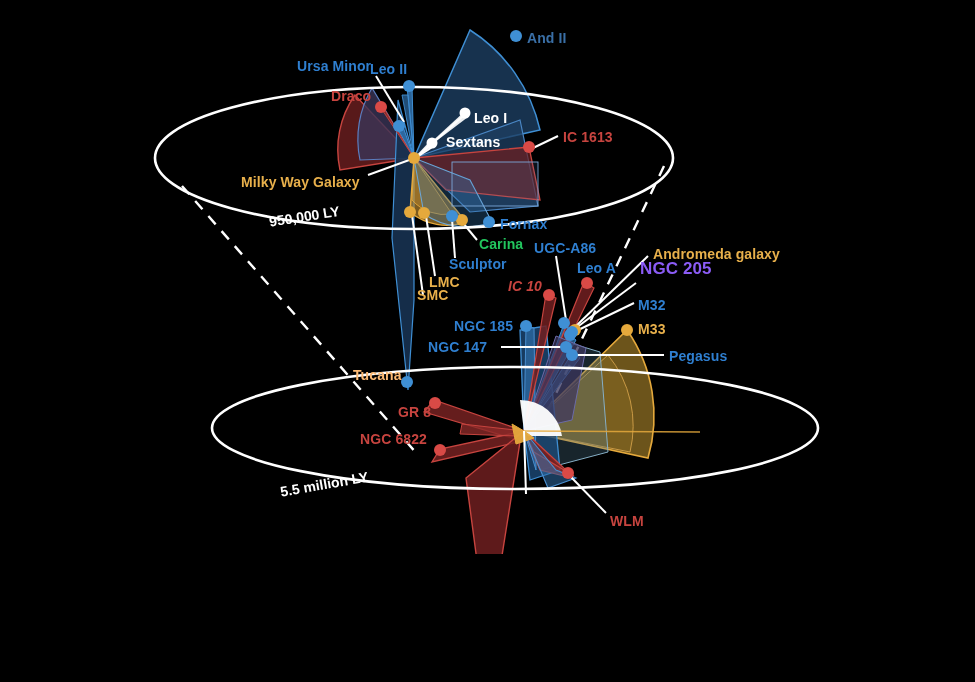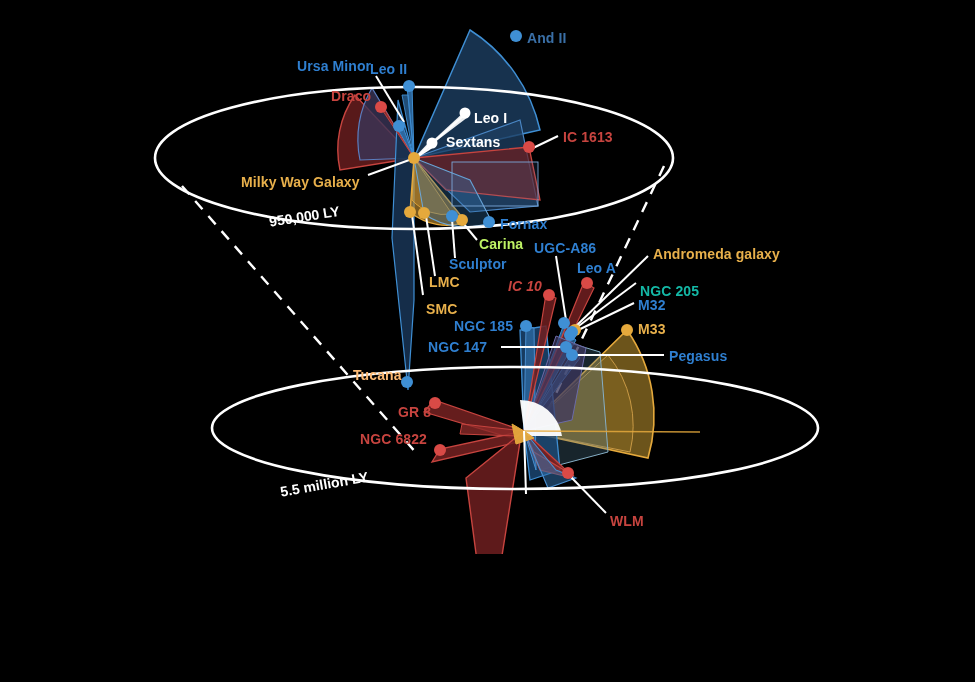--- a/index.html
+++ b/index.html
@@ -175,29 +175,29 @@
   <div id="labels">
       <div class="lbl" style="left: 527px; top: 31px; color: rgb(58, 111, 166); font-size: 14px;">And II</div>
       <div class="lbl" style="left: 370px; top: 62px; color: rgb(47, 127, 208); font-size: 14px;">Leo II</div>
       <div class="lbl" style="left: 297px; top: 59px; color: rgb(47, 127, 208); font-size: 14px;">Ursa Minor</div>
       <div class="lbl" style="left: 331px; top: 89px; color: rgb(199, 68, 63); font-size: 14px;">Draco</div>
       <div class="lbl" style="left: 474px; top: 111px; color: rgb(255, 255, 255); font-size: 14px;">Leo I</div>
       <div class="lbl" style="left: 446px; top: 135px; color: rgb(255, 255, 255); font-size: 14px;">Sextans</div>
       <div class="lbl" style="left: 563px; top: 130px; color: rgb(199, 68, 63); font-size: 14px;">IC 1613</div>
       <div class="lbl" style="left: 241px; top: 175px; color: rgb(232, 176, 75); font-size: 14px;">Milky Way Galaxy</div>
       <div class="lbl" style="left: 500px; top: 217px; color: rgb(47, 127, 208); font-size: 14px;">Fornax</div>
-      <div class="lbl" style="left: 479px; top: 237px; color: #bef264; font-size: 14px;">Carina</div>
+      <div class="lbl" style="left: 479px; top: 237px; color: #22c55e; font-size: 14px;">Carina</div>
       <div class="lbl" style="left: 449px; top: 257px; color: rgb(47, 127, 208); font-size: 14px;">Sculptor</div>
       <div class="lbl" style="left: 429px; top: 275px; color: rgb(232, 176, 75); font-size: 14px;">LMC</div>
-      <div class="lbl" style="left: 417px; top: 302px; color: rgb(232, 176, 75); font-size: 14px; margin-left: 9px;">SMC</div>
+      <div class="lbl" style="left: 417px; top: 288px; color: rgb(232, 176, 75); font-size: 14px;">SMC</div>
       <div class="lbl" style="left: 534px; top: 241px; color: rgb(47, 127, 208); font-size: 14px;">UGC-A86</div>
       <div class="lbl" style="left: 577px; top: 261px; color: rgb(47, 127, 208); font-size: 14px;">Leo A</div>
       <div class="lbl" style="left: 508px; top: 279px; color: rgb(199, 68, 63); font-size: 14px; font-style: italic;">IC 10</div>
       <div class="lbl" style="left: 653px; top: 247px; color: rgb(232, 176, 75); font-size: 14px;">Andromeda galaxy</div>
-      <div class="lbl" style="left: 640px; top: 284px; color: #14b8a6; font-size: 14px;">NGC 205</div>
+      <div class="lbl" style="left: 640px; top: 260px; color: #8b5cf6; font-size: 17px;">NGC 205</div>
       <div class="lbl" style="left: 638px; top: 298px; color: rgb(47, 127, 208); font-size: 14px;">M32</div>
       <div class="lbl" style="left: 638px; top: 322px; color: rgb(232, 176, 75); font-size: 14px;">M33</div>
       <div class="lbl" style="left: 454px; top: 319px; color: rgb(47, 127, 208); font-size: 14px;">NGC 185</div>
       <div class="lbl" style="left: 428px; top: 340px; color: rgb(47, 127, 208); font-size: 14px;">NGC 147</div>
       <div class="lbl" style="left: 669px; top: 349px; color: rgb(47, 127, 208); font-size: 14px;">Pegasus</div>
       <div class="lbl" style="left: 353px; top: 368px; color: #fdba74; font-size: 14px;">Tucana</div>
       <div class="lbl" style="left: 398px; top: 405px; color: rgb(199, 68, 63); font-size: 14px;">GR 8</div>
       <div class="lbl" style="left: 360px; top: 432px; color: rgb(199, 68, 63); font-size: 14px;">NGC 6822</div>
       <div class="lbl" style="left: 610px; top: 514px; color: rgb(199, 68, 63); font-size: 14px;">WLM</div>
       <div class="lbl" style="left: 428px; top: 636px; color: rgb(199, 68, 63); font-size: 14px;">IC 5152</div>

